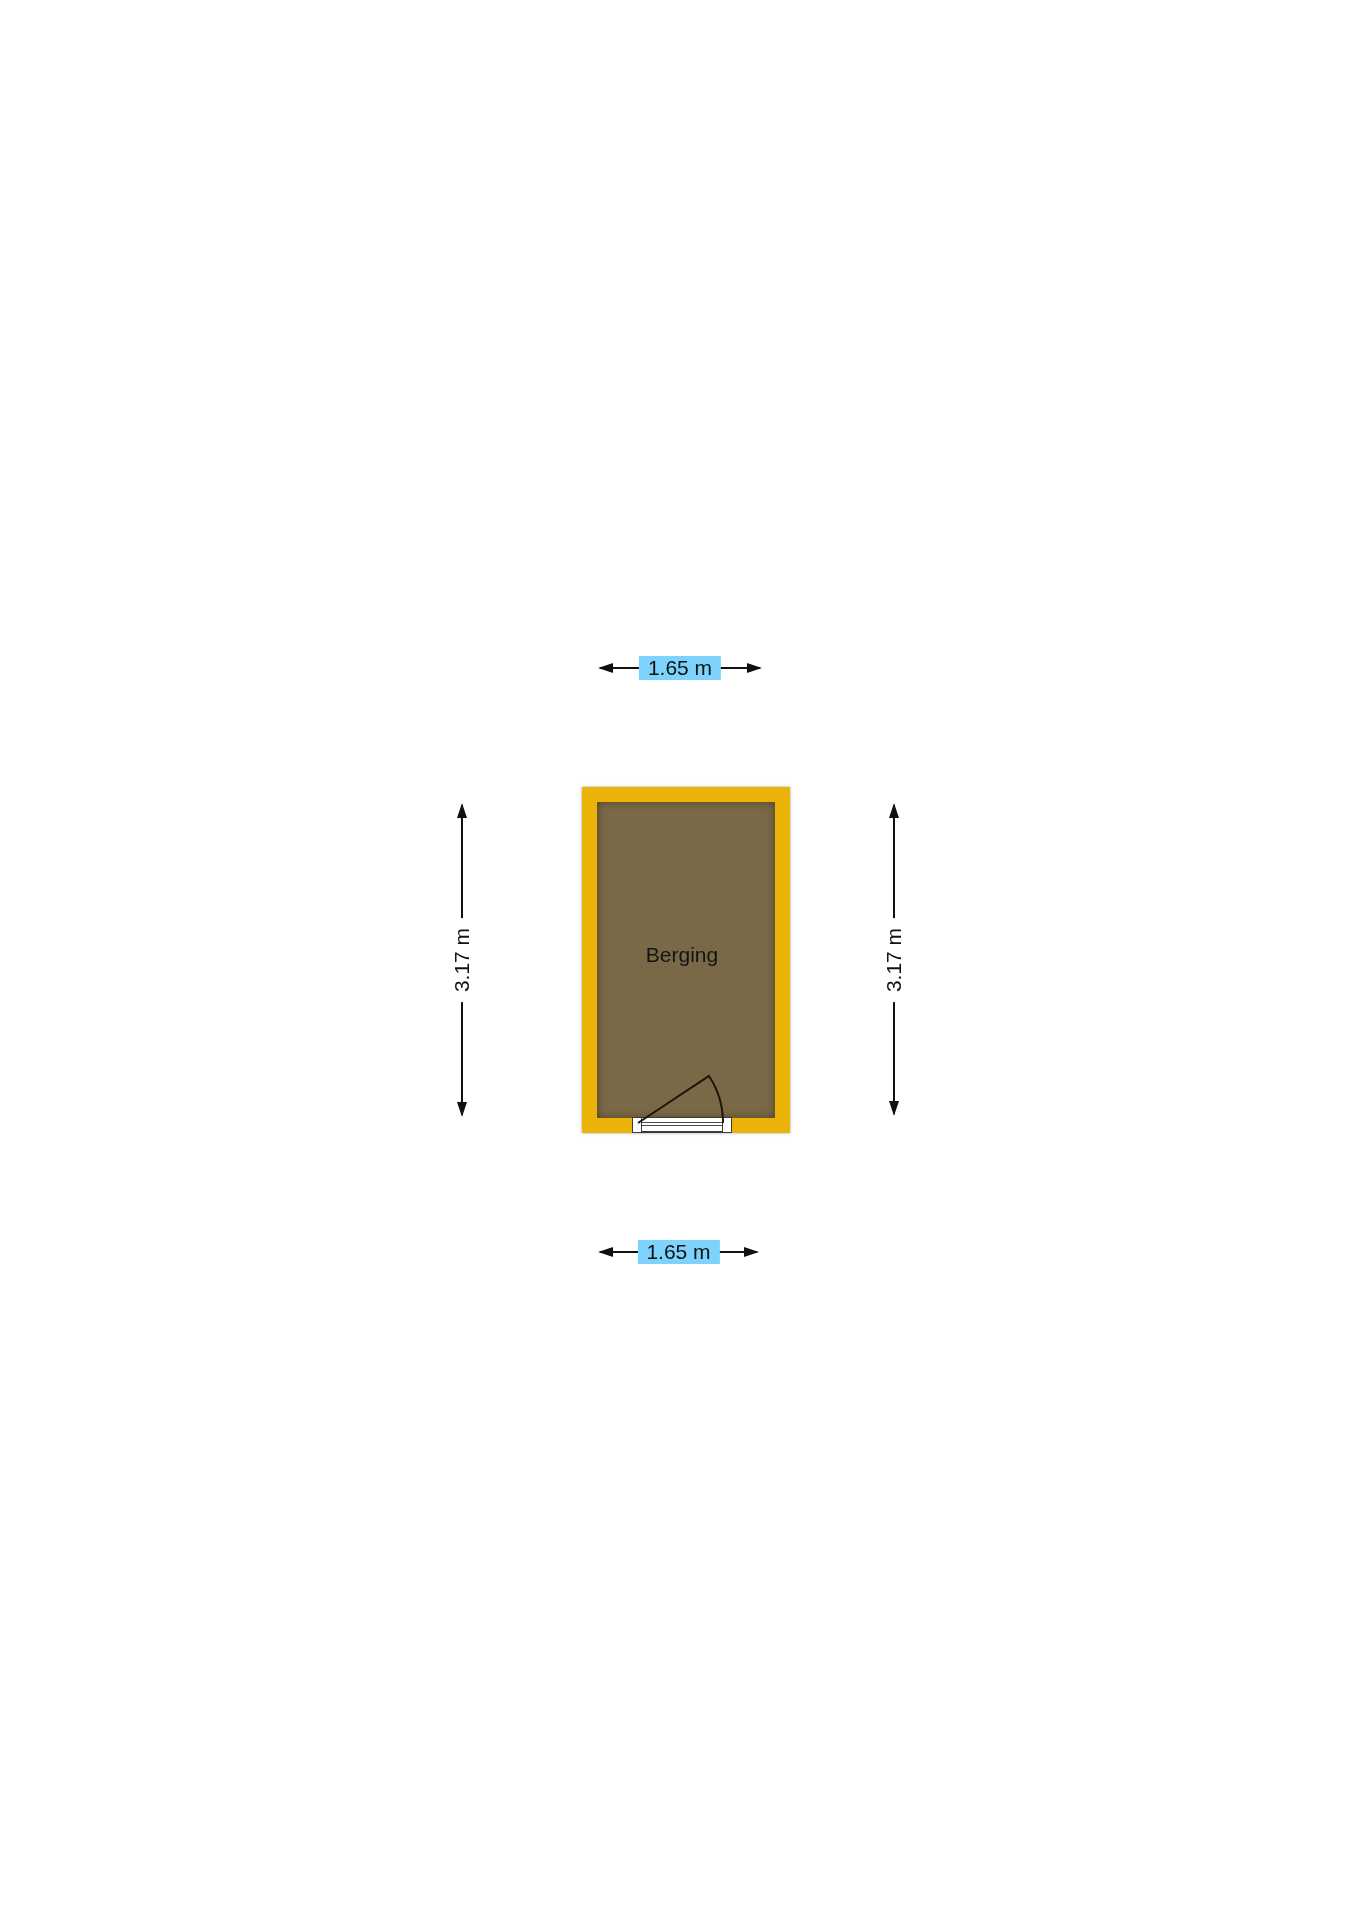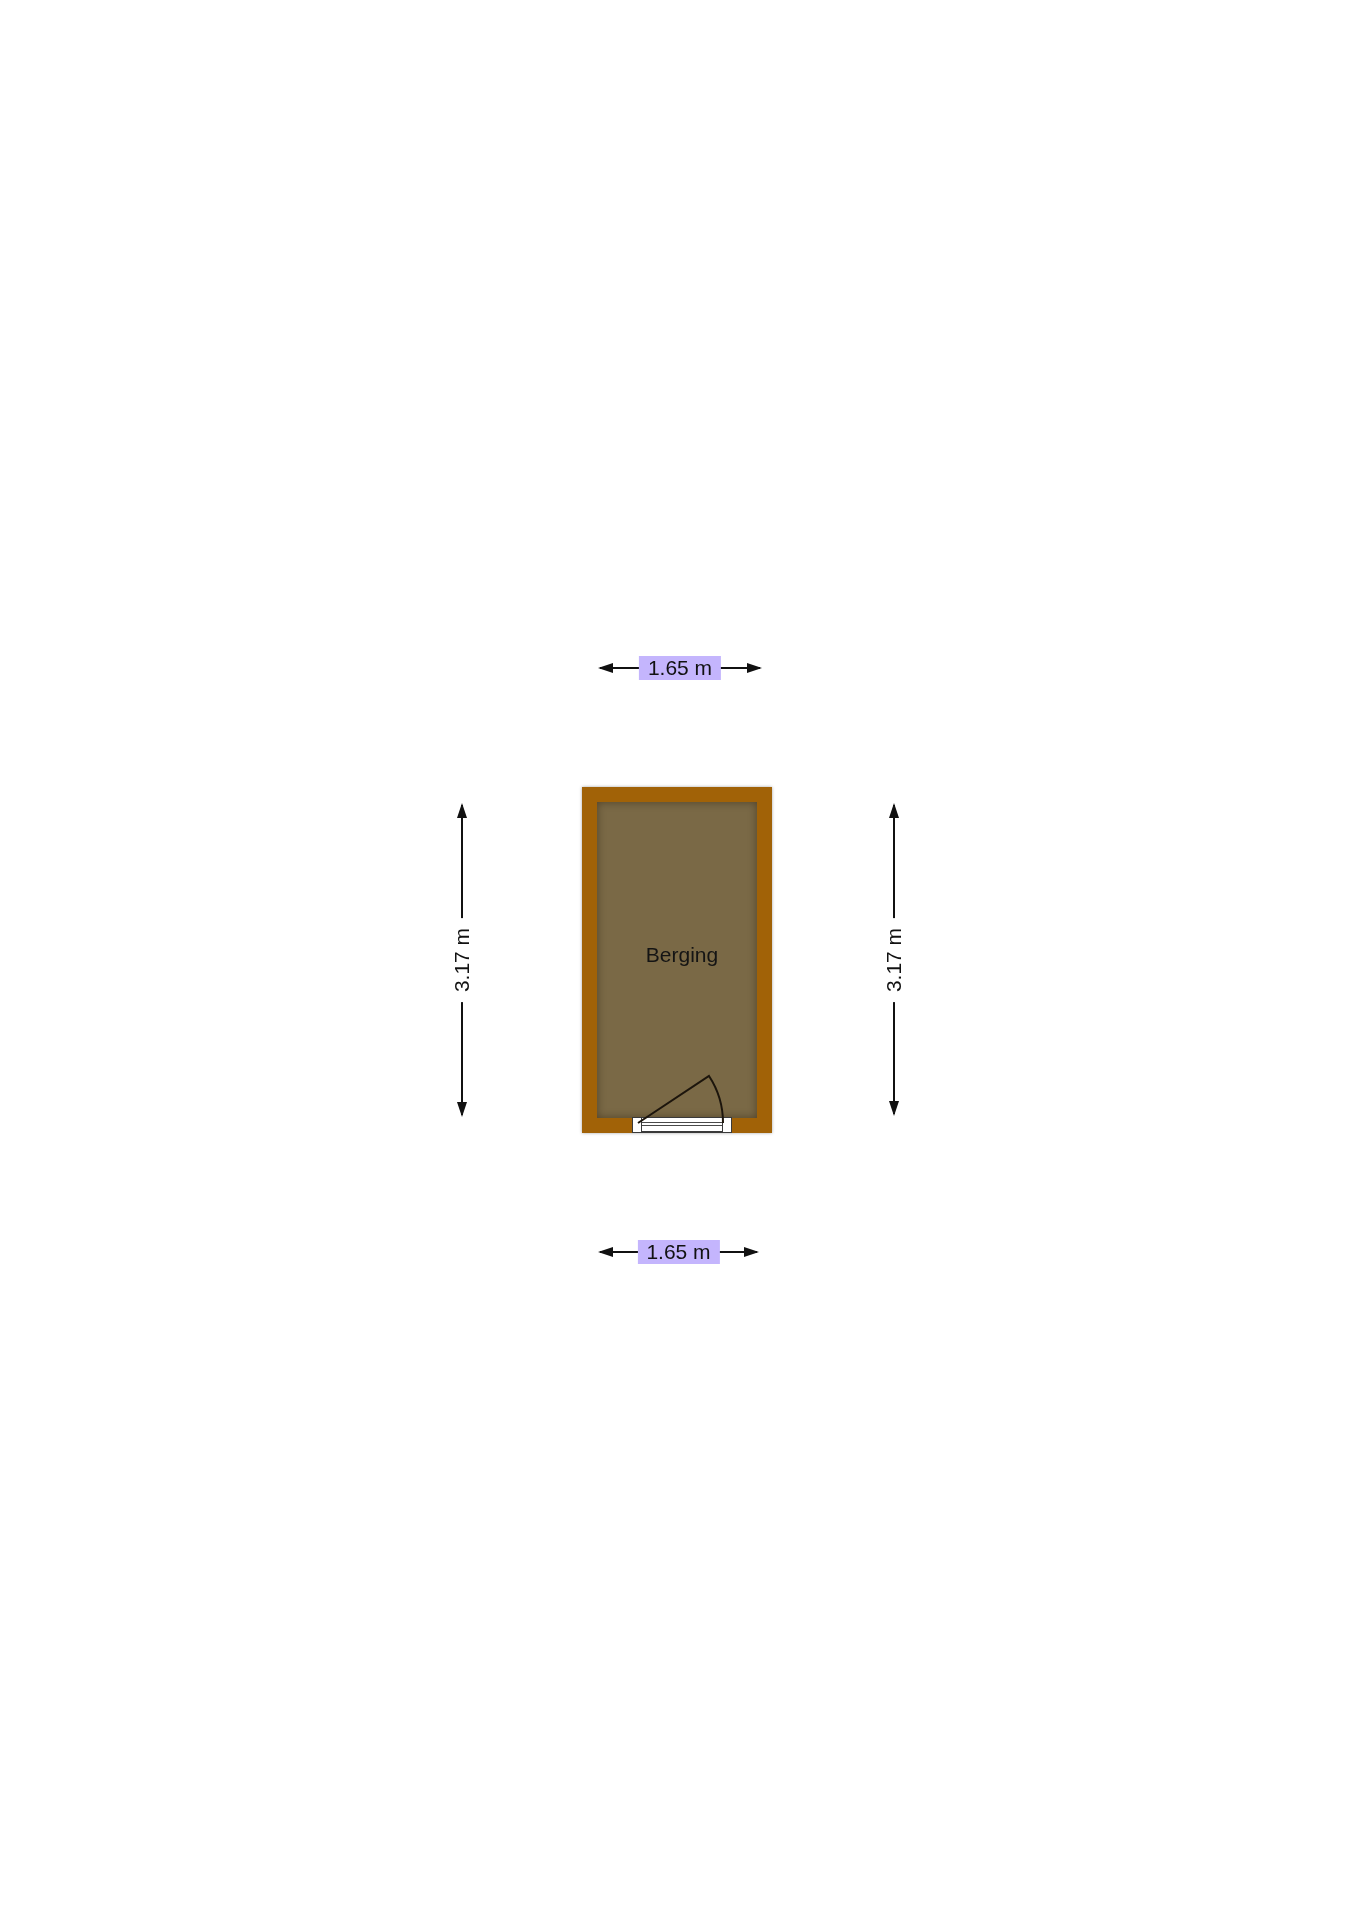--- a/index.html
+++ b/index.html
@@ -101,21 +101,21 @@
   }
   .arrow-s {
     bottom: 0; left: 6px;
     border-left: 5px solid transparent; border-right: 5px solid transparent;
     border-top: 15px solid #111111;
   }
   .dim-label-h {
     position: absolute;
     left: 50%; top: 11px;
     transform: translate(-50%, -50%);
-    background: #c4b5fd;
+    background: #7dd3fc;
     padding: 0 9px;
     font-size: 21px;
     white-space: nowrap;
   }
   .dim-label-v {
     position: absolute;
     left: 11px; top: 50%;
     transform: translate(-50%, -50%) rotate(-90deg);
     background: #ffffff;
     padding: 0 10px;
@@ -149,21 +149,21 @@
     <span class="dim-label-v">3.17 m</span>
   </div>
 
   <div class="dim" style="left:598px; top:1241px; width:161px; height:22px;">
     <div class="dim-line-h"></div>
     <div class="arrow-w"></div>
     <div class="arrow-e"></div>
     <span class="dim-label-h">1.65 m</span>
   </div>
 
-  <div class="room" style="background: #a16207;">
+  <div class="room" style="background: #eab308; padding-left: 18px;">
     <div class="room-floor" style="background: rgb(122, 105, 70);"></div>
 
     <span class="room-label">Berging</span>
 
     <div class="door-opening">
       <div class="door-jamb left"></div>
       <div class="door-sill"></div>
       <div class="door-jamb right"></div>
     </div>
 

